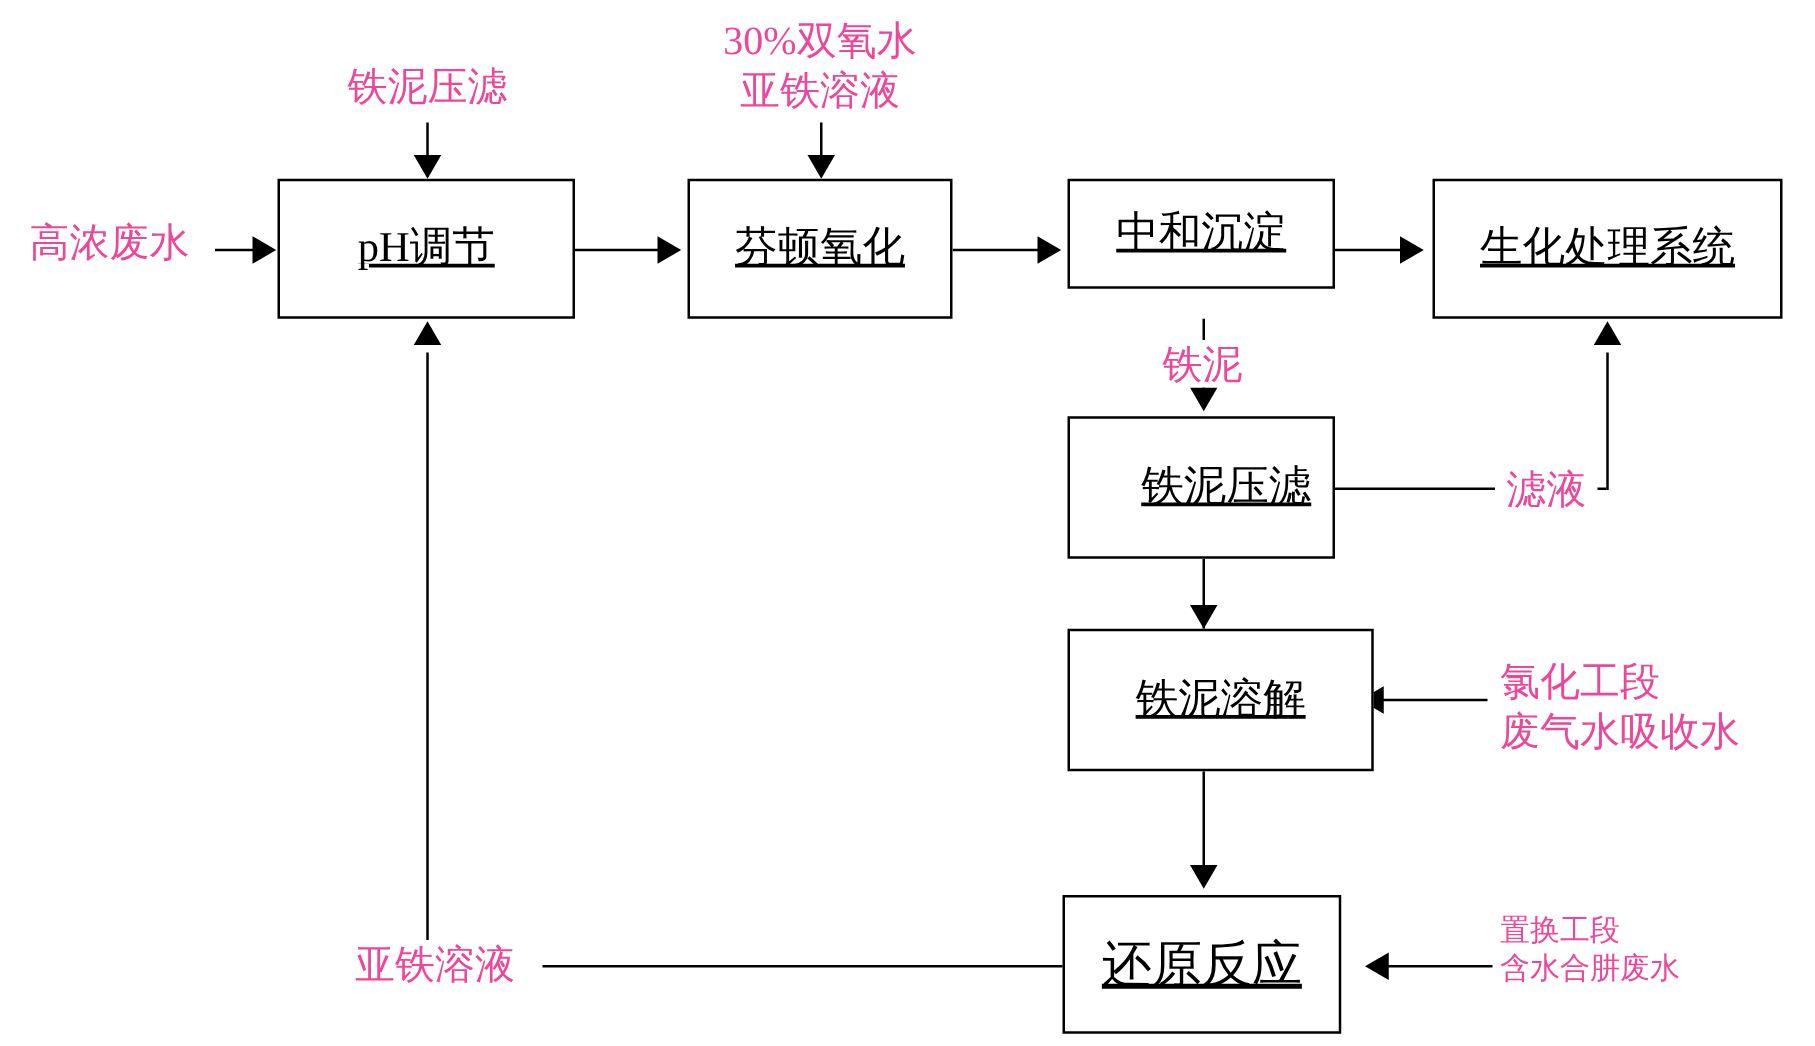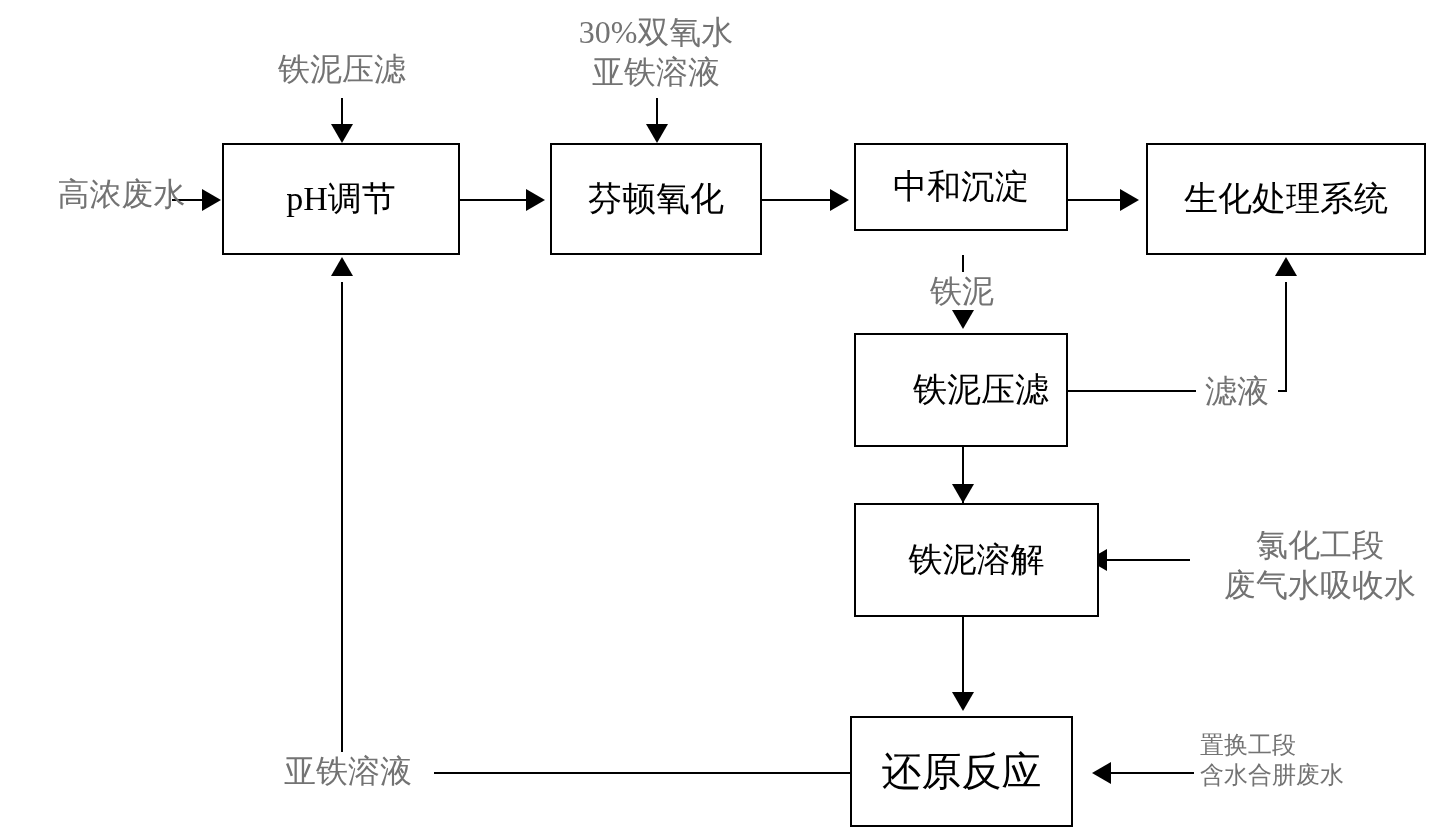--- a/index.html
+++ b/index.html
@@ -23,27 +23,28 @@
     border: 2px solid #000000;
     background: #ffffff;
     display: flex;
     align-items: center;
     justify-content: center;
     text-align: center;
     color: #000000;
     line-height: 1.15;
     white-space: nowrap;
     z-index: 3;
+    text-decoration: underline;
   }
   .node-label { display: block; }
 
   
   .textlabel {
     position: absolute;
-    color: #737373;
+    color: #ec4899;
     text-align: center;
     line-height: 1.2;
     white-space: nowrap;
     background: transparent;
     z-index: 4;
   }
   .textlabel.two-line { line-height: 1.25; }
   .textlabel .ln { display: block; }
 
   
@@ -85,21 +86,21 @@
     border-left: 11px solid transparent;
     border-right: 11px solid transparent;
     border-bottom: 19px solid #000000;
   }
 </style>
 </head>
 <body>
 
 <div id="canvas">
 
-  <div class="textlabel" style="left:0px; top:175px; width:175px; font-size:32px;padding-left:34px;">
+  <div class="textlabel" style="left:0px; top:175px; width:175px; font-size:32px;">
     <span class="ln">高浓废水</span>
   </div>
   <div class="hline" style="left:172px; top:199px; width:32px;"></div>
   <div class="arrow right" style="left:202px; top:189px;"></div>
 
   <div class="textlabel" style="left:226px; top:50px; width:232px; font-size:32px;">
     <span class="ln">铁泥压滤</span>
   </div>
   <div class="vline" style="left:341px; top:98px; width:0; height:30px;"></div>
   <div class="arrow down" style="left:331px; top:124px;"></div>
@@ -153,21 +154,21 @@
     <span class="ln">滤液</span>
   </div>
 
   <div class="vline" style="left:962px; top:447px; width:0; height:56px;"></div>
   <div class="arrow down" style="left:952px; top:484px;"></div>
 
   <div class="node" style="left:854px; top:503px; width:245px; height:114px; font-size:34px;">
     <span class="node-label">铁泥溶解</span>
   </div>
 
-  <div class="textlabel two-line" style="left:1200px; top:525px; width:240px; font-size:32px; text-align:center;">
+  <div class="textlabel two-line" style="left:1200px; top:525px; width:240px; font-size:32px; text-align:left;">
     <span class="ln">氯化工段</span>
     <span class="ln">废气水吸收水</span>
   </div>
   <div class="hline" style="left:1106px; top:559px; width:84px;"></div>
   <div class="arrow left" style="left:1088px; top:549px;"></div>
 
   <div class="vline" style="left:962px; top:617px; width:0; height:76px;"></div>
   <div class="arrow down" style="left:952px; top:692px;"></div>
 
   <div class="node" style="left:850px; top:716px; width:223px; height:111px; font-size:40px;">

